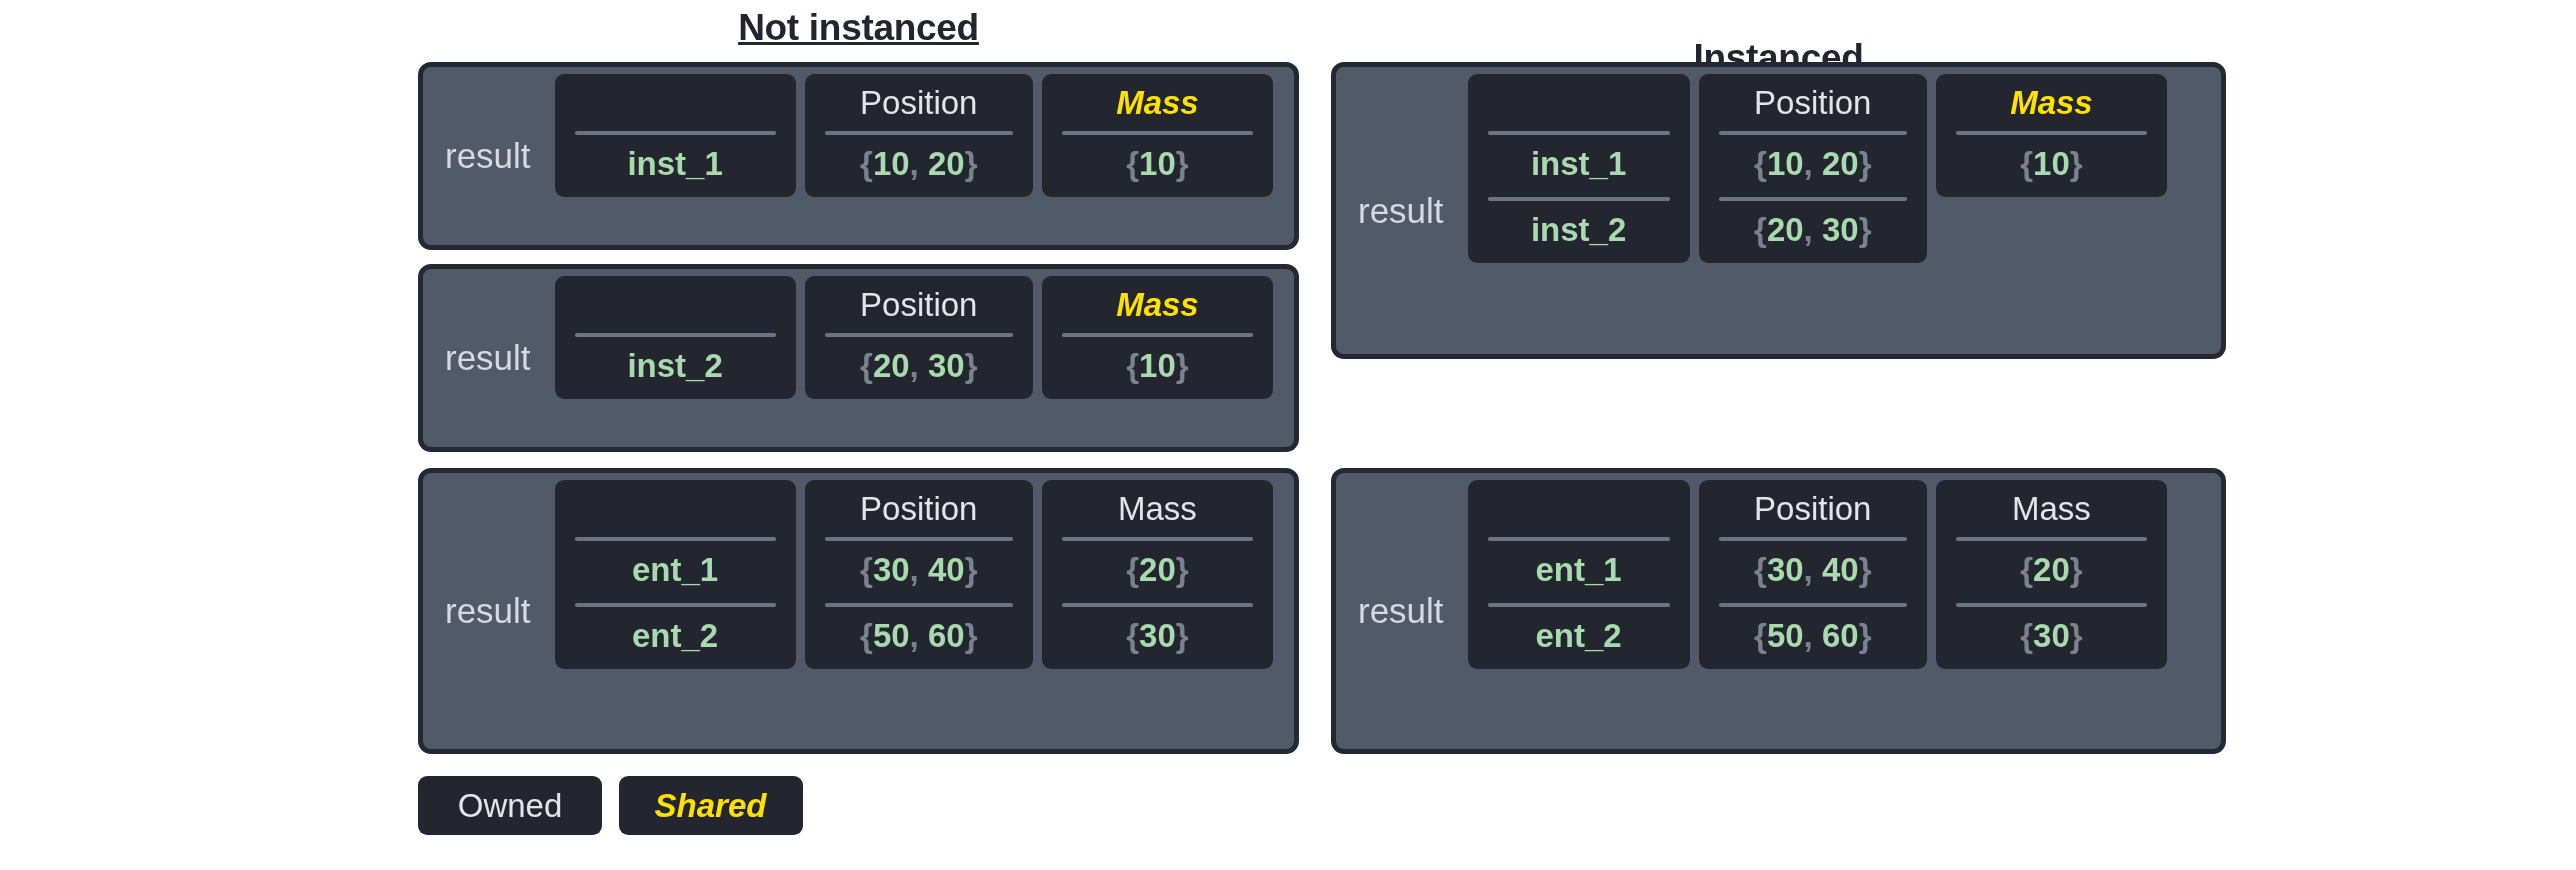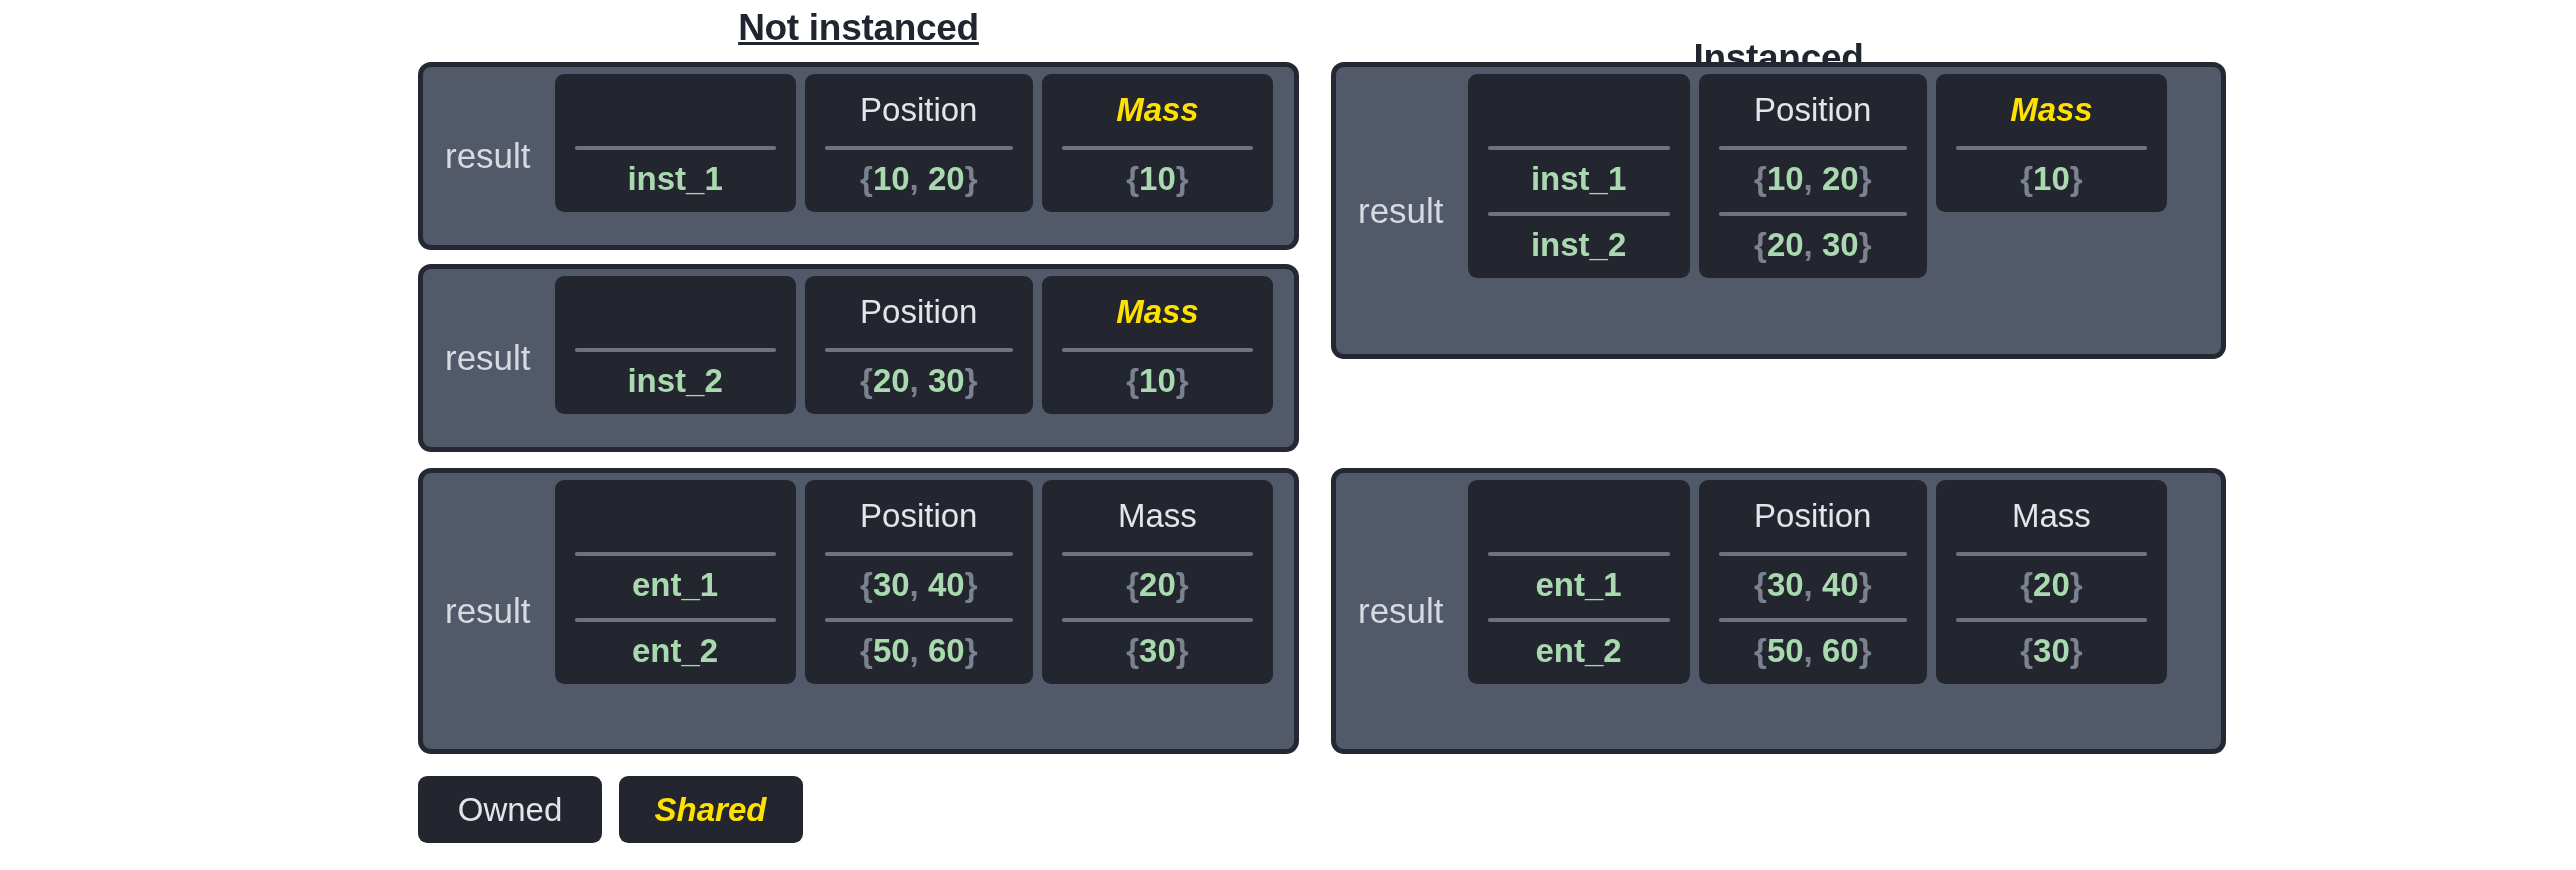--- a/index.html
+++ b/index.html
@@ -61,21 +61,21 @@
     box-sizing: border-box;
     background: #23262e;
     border-radius: 9.2px;
     display: flex;
     flex-direction: column;
     flex: 1 1 0;
     min-width: 0;
     overflow: hidden;
   }
   .col-head {
-    height: 72px;
+    height: 57px;
     display: flex;
     align-items: center;
     justify-content: center;
     font-size: 33px;
     color: #e2e5ea;
     white-space: nowrap;
   }
   .col-head.shared {
     color: #ffe100;
     font-style: italic;
@@ -109,21 +109,21 @@
 
   
   .legend {
     display: flex;
     gap: 16.5px;
   }
   .legend-chip {
     box-sizing: border-box;
     background: #23262e;
     border-radius: 9.2px;
-    height: 67px;
+    height: 59px;
     min-width: 184px;
     display: flex;
     align-items: center;
     justify-content: center;
     font-size: 33px;
     color: #e2e5ea;
     padding: 0 20px;
     white-space: nowrap;
   }
   .legend-chip.shared {

